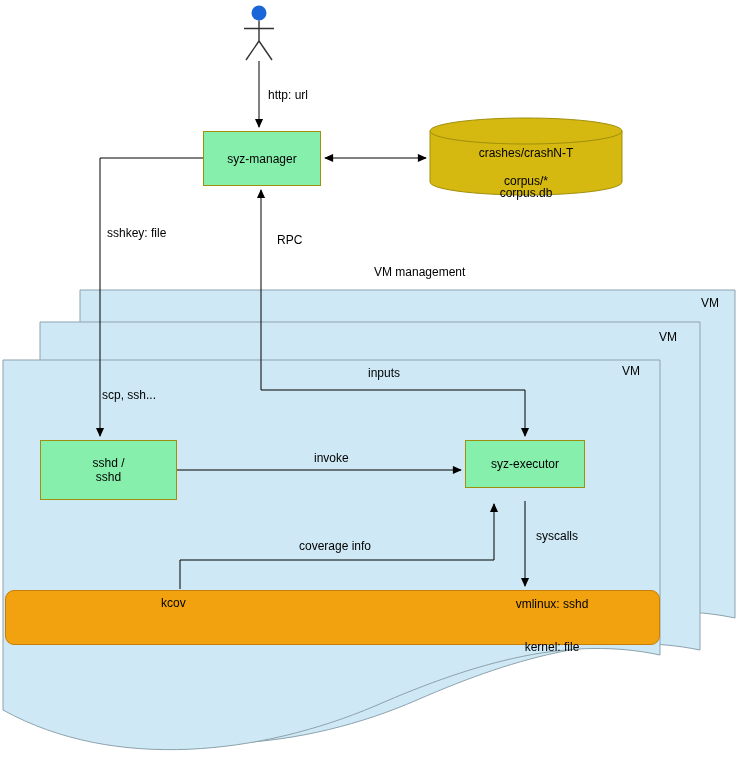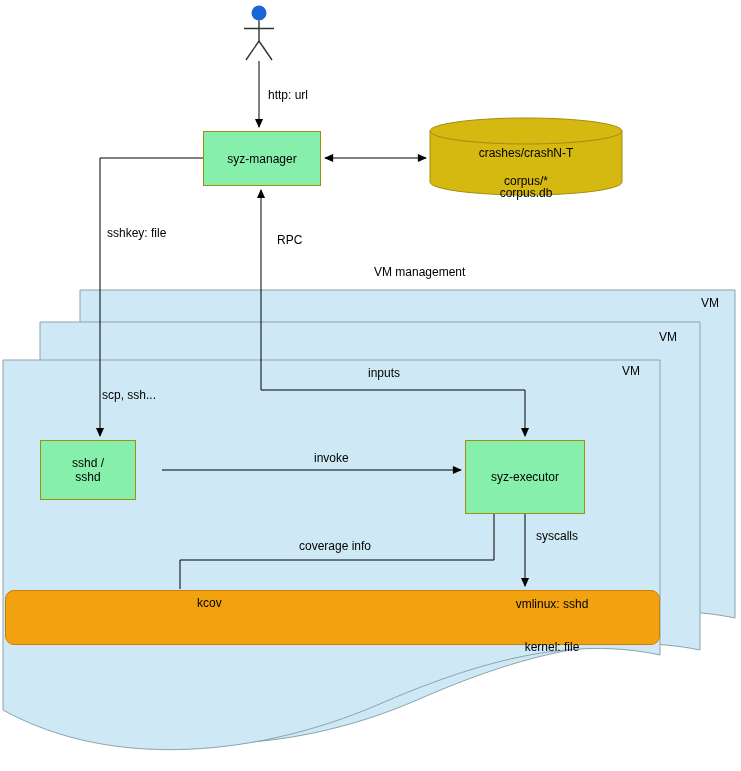--- a/index.html
+++ b/index.html
@@ -53,31 +53,31 @@
     <path d="M261,190 V390 H525 V436" stroke="#000" stroke-width="1" fill="none" marker-start="url(#arr)" marker-end="url(#arr)"></path>
     <path d="M162,470 H461" stroke="#000" stroke-width="1" fill="none" marker-end="url(#arr)"></path>
     <path d="M525,501 V586" stroke="#000" stroke-width="1" fill="none" marker-end="url(#arr)"></path>
     <path d="M180,589 V560 H494 V504" stroke="#000" stroke-width="1" fill="none" marker-end="url(#arr)"></path>
   </svg>
 
   <div class="box" style="left:203px; top:131px; width:118px; height:55px;">
     <span>syz-manager</span>
   </div>
 
-  <div class="box" style="left:40px; top:440px; width:96px; height:60px;">
+  <div class="box" style="left:40px; top:440px; width:137px; height:60px;">
     <span>sshd /</span>
     <span>sshd</span>
   </div>
 
-  <div class="box" style="left:465px; top:440px; width:120px; height:74px;">
+  <div class="box" style="left:465px; top:440px; width:120px; height:48px;">
     <span>syz-executor</span>
   </div>
 
   <div class="kernel" style="left:5px; top:590px; width:655px; height:55px;"></div>
-  <div class="label" style="left:161px; top:596px;margin-left:36px;">kcov</div>
+  <div class="label" style="left:161px; top:596px;">kcov</div>
   <div class="label center" style="left:502px; top:597px; width:100px;">vmlinux: sshd</div>
   <div class="label center" style="left:502px; top:612px; width:100px;margin-top:28px;">kernel: file</div>
 
   <div class="label center" style="left:430px; top:146px; width:192px;">crashes/crashN-T</div>
   <div class="label center" style="left:430px; top:160px; width:192px;margin-top:26px;">corpus.db</div>
   <div class="label center" style="left:430px; top:174px; width:192px;">corpus/*</div>
 
   <div class="label" style="left:268px; top:88px;">http: url</div>
   <div class="label" style="left:107px; top:226px;">sshkey: file</div>
   <div class="label" style="left:277px; top:233px;">RPC</div>

